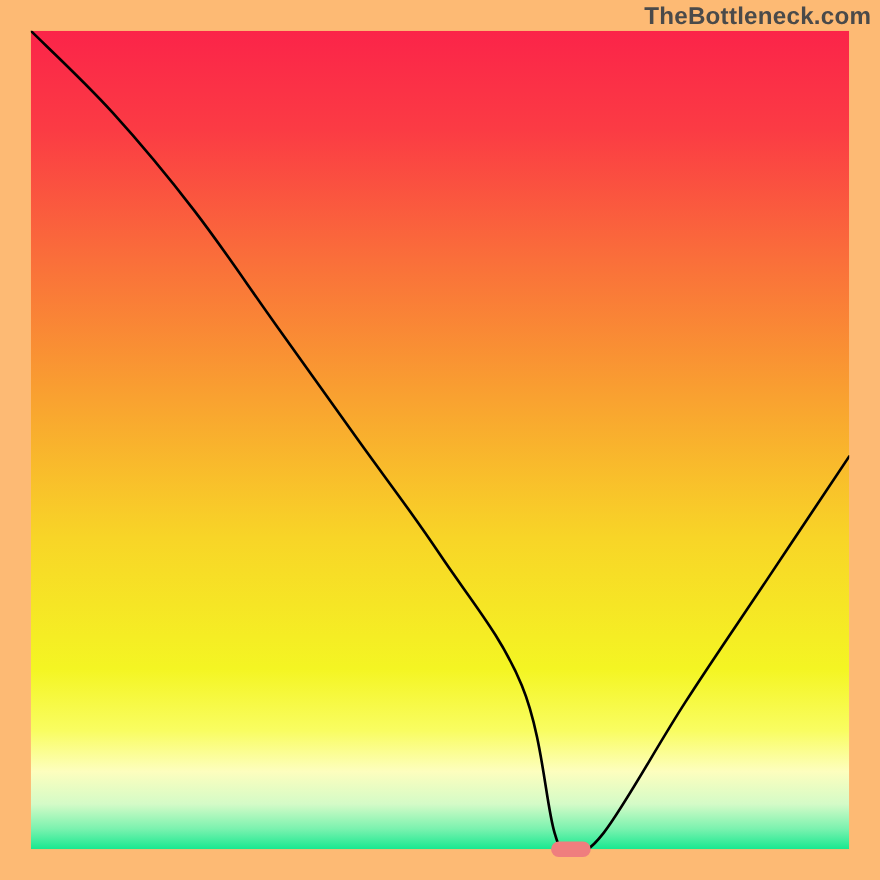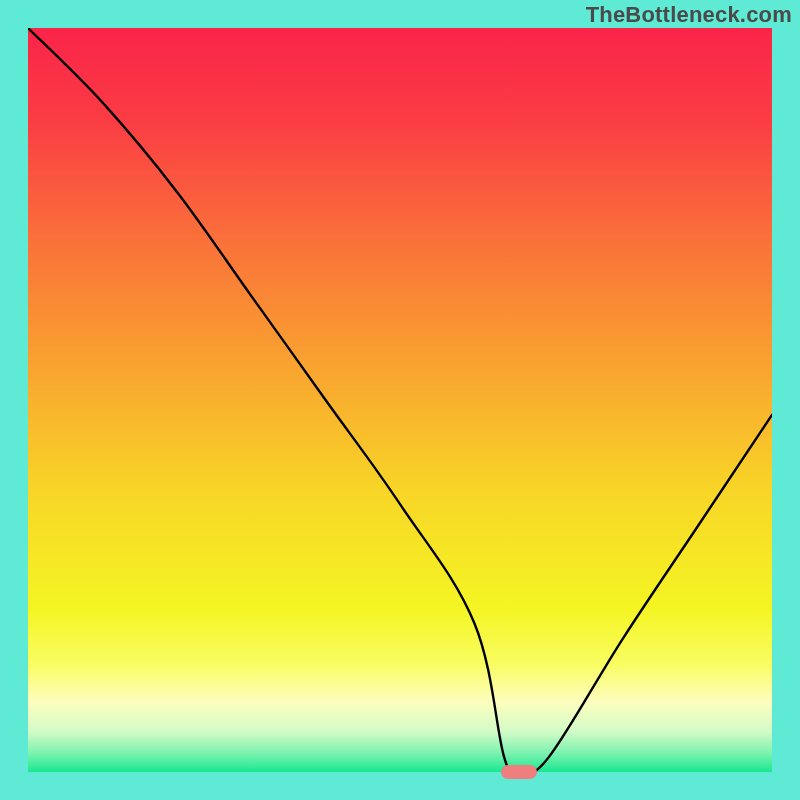--- a/index.html
+++ b/index.html
@@ -8,21 +8,21 @@
     width: 800px;
     height: 800px;
     background: #000;
     overflow: hidden;
     font-family: Arial, Helvetica, sans-serif;
   }
   .outer {
     position: relative;
     width: 800px;
     height: 800px;
-    background: #5eead4;
+    background: #fdba74;
   }
   .attribution {
     position: absolute;
     top: 2px;
     right: 8px;
     color: #4a4a4a;
     font-size: 22px;
     font-weight: 600;
     letter-spacing: 0.2px;
     z-index: 10;

